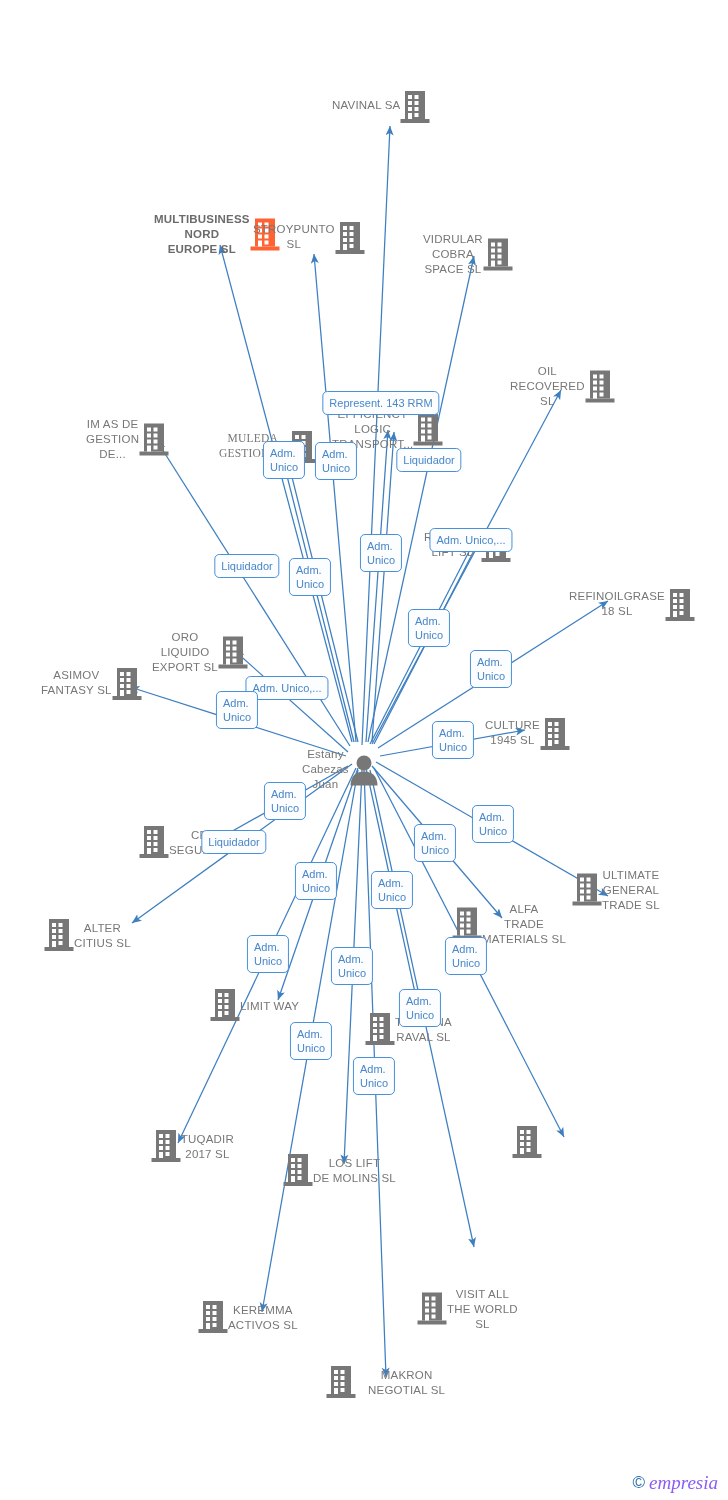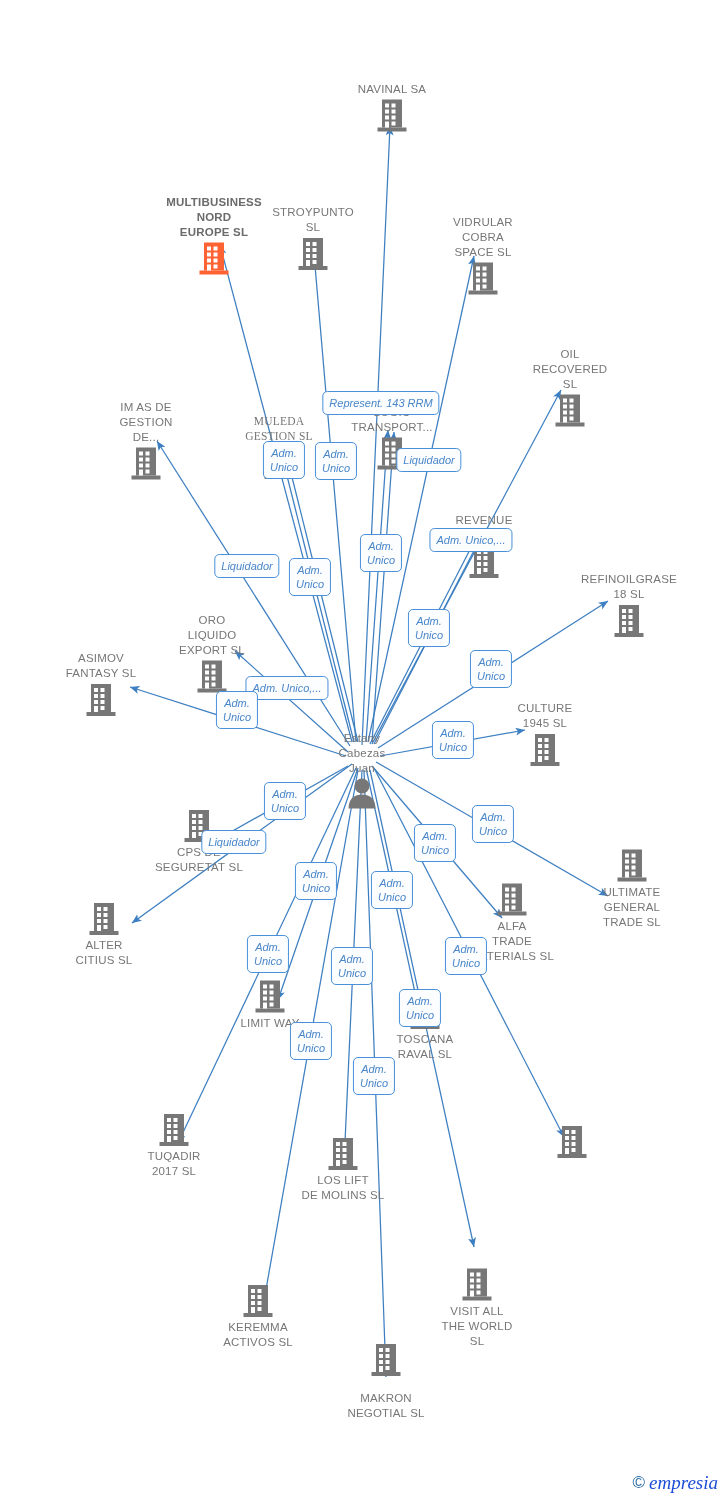--- a/index.html
+++ b/index.html
@@ -21,21 +21,21 @@
     position: absolute;
     left: 0; top: 0;
     width: 728px;
     height: 1500px;
     pointer-events: none;
   }
   .node {
     position: absolute;
     transform: translate(-50%, -50%);
     display: flex;
-    flex-direction: column;
+    flex-direction: row;
     align-items: center;
     justify-content: flex-start;
     width: 120px;
   }
   .node-label {
     font-size: 11.5px;
     line-height: 15px;
     color: #777777;
     text-align: center;
     letter-spacing: 0.2px;
@@ -57,45 +57,44 @@
   .badge {
     position: absolute;
     transform: translate(-50%, -50%);
     box-sizing: border-box;
     border: 1.3px solid #4a90d9;
     border-radius: 5px;
     background: #fbfdff;
     color: #4a86c8;
     font-size: 11px;
     line-height: 14px;
-    text-align: center;
+    text-align: left;
     padding: 4px 6px;
     white-space: pre-line;
     min-width: 34px;
-    font-style: italic;
   }
   .badge.wide {
     white-space: nowrap;
   }
   #watermark {
     position: absolute;
     right: 10px;
     bottom: 8px;
     display: flex;
     align-items: center;
     gap: 4px;
     user-select: none;
   }
   #watermark .cmark {
     color: #2f6fa8;
     font-size: 17px;
     line-height: 17px;
   }
   #watermark .wname {
-    color: #1d4ed8;
+    color: #8b5cf6;
     font-size: 19px;
     font-style: italic;
     font-family: "Liberation Serif", serif;
     line-height: 19px;
   }
 </style>
 </head>
 <body>
 
 <div id="graph">

